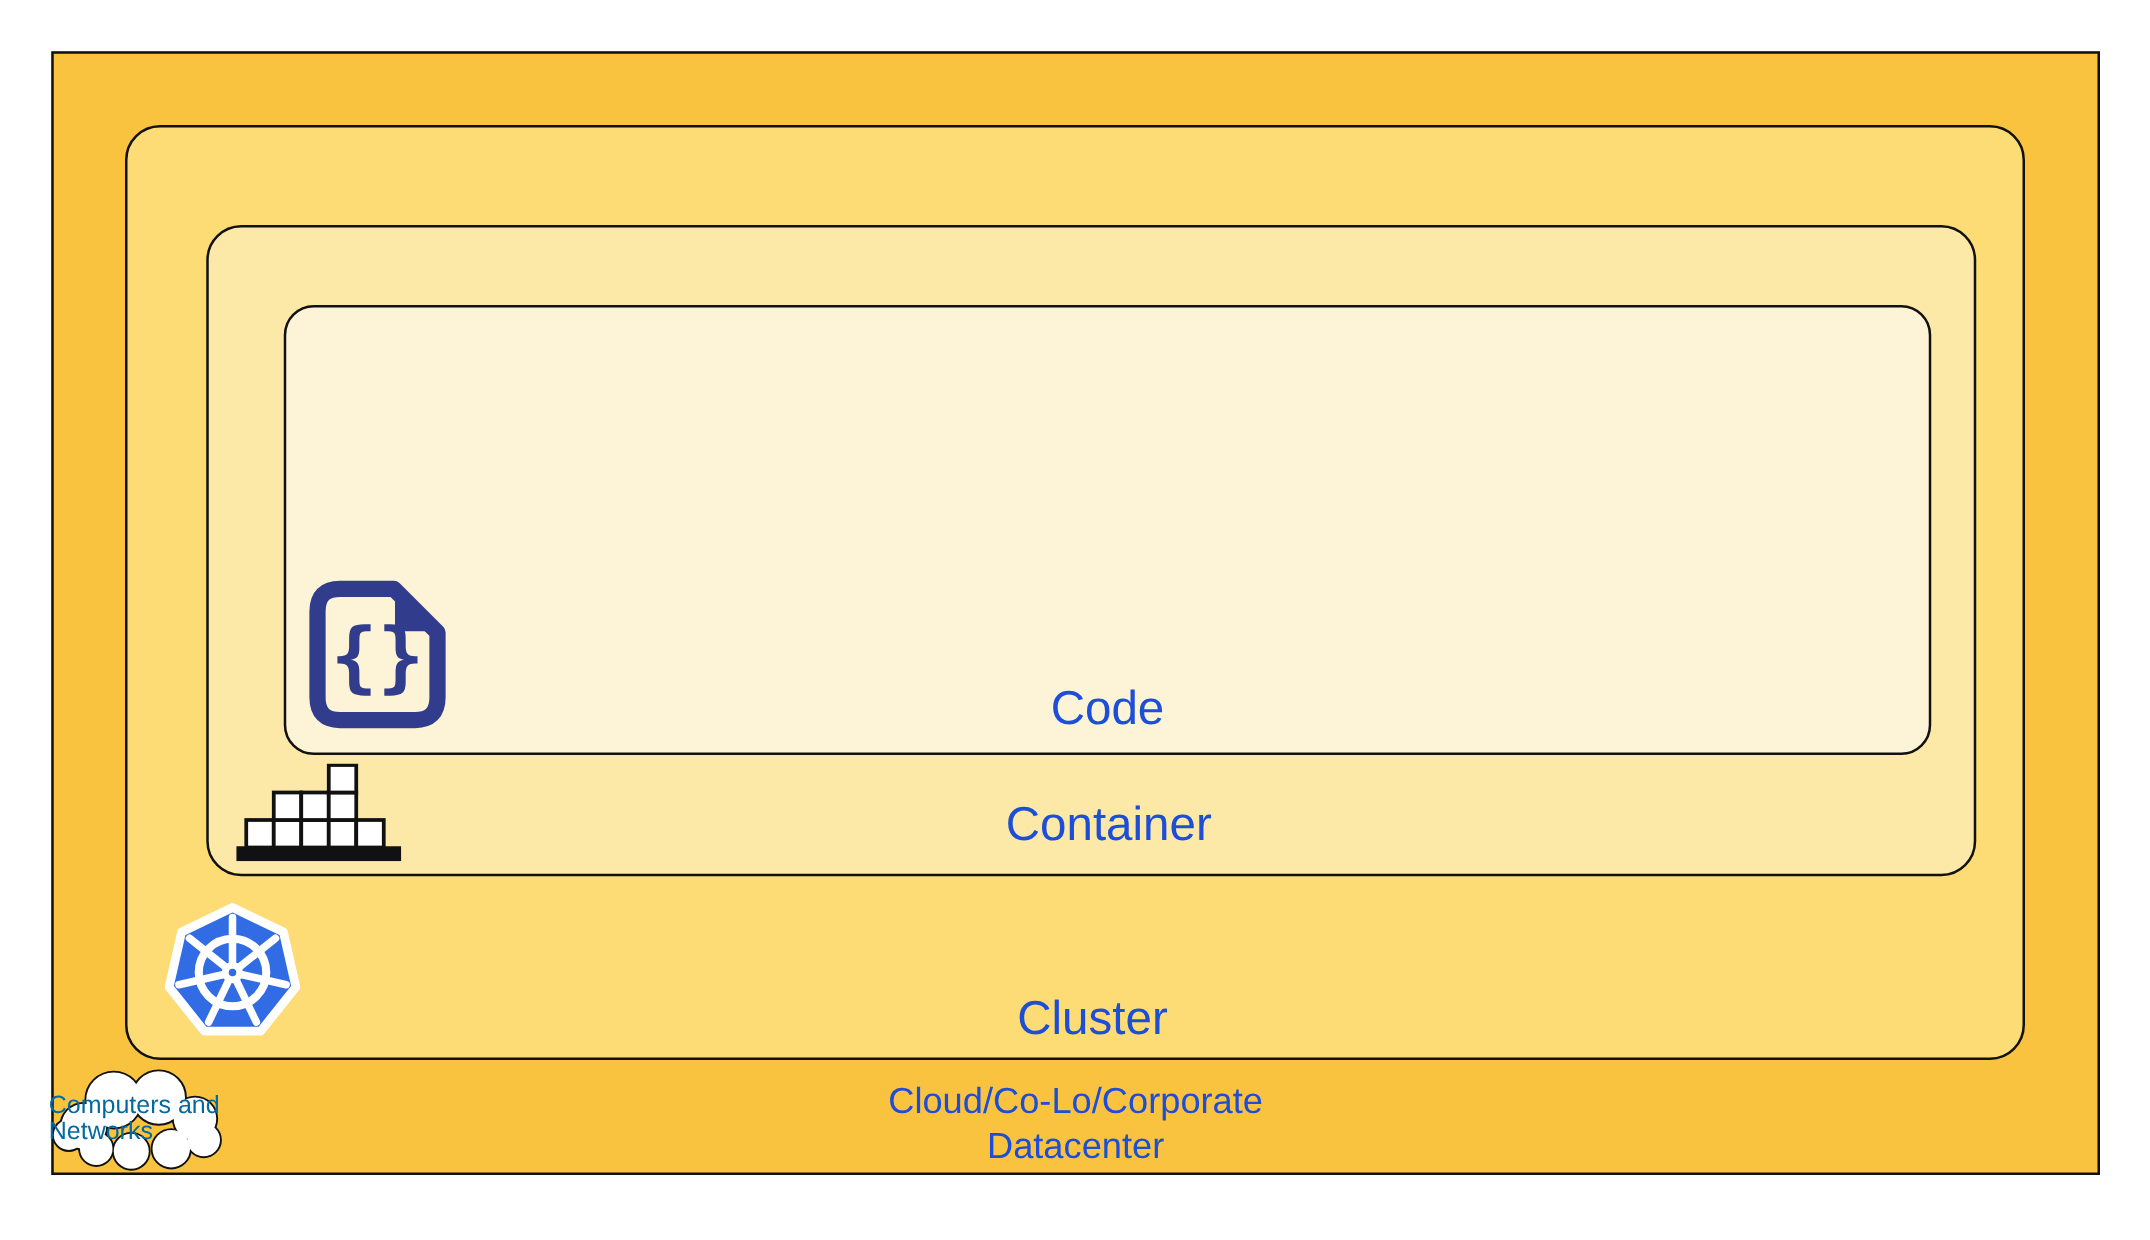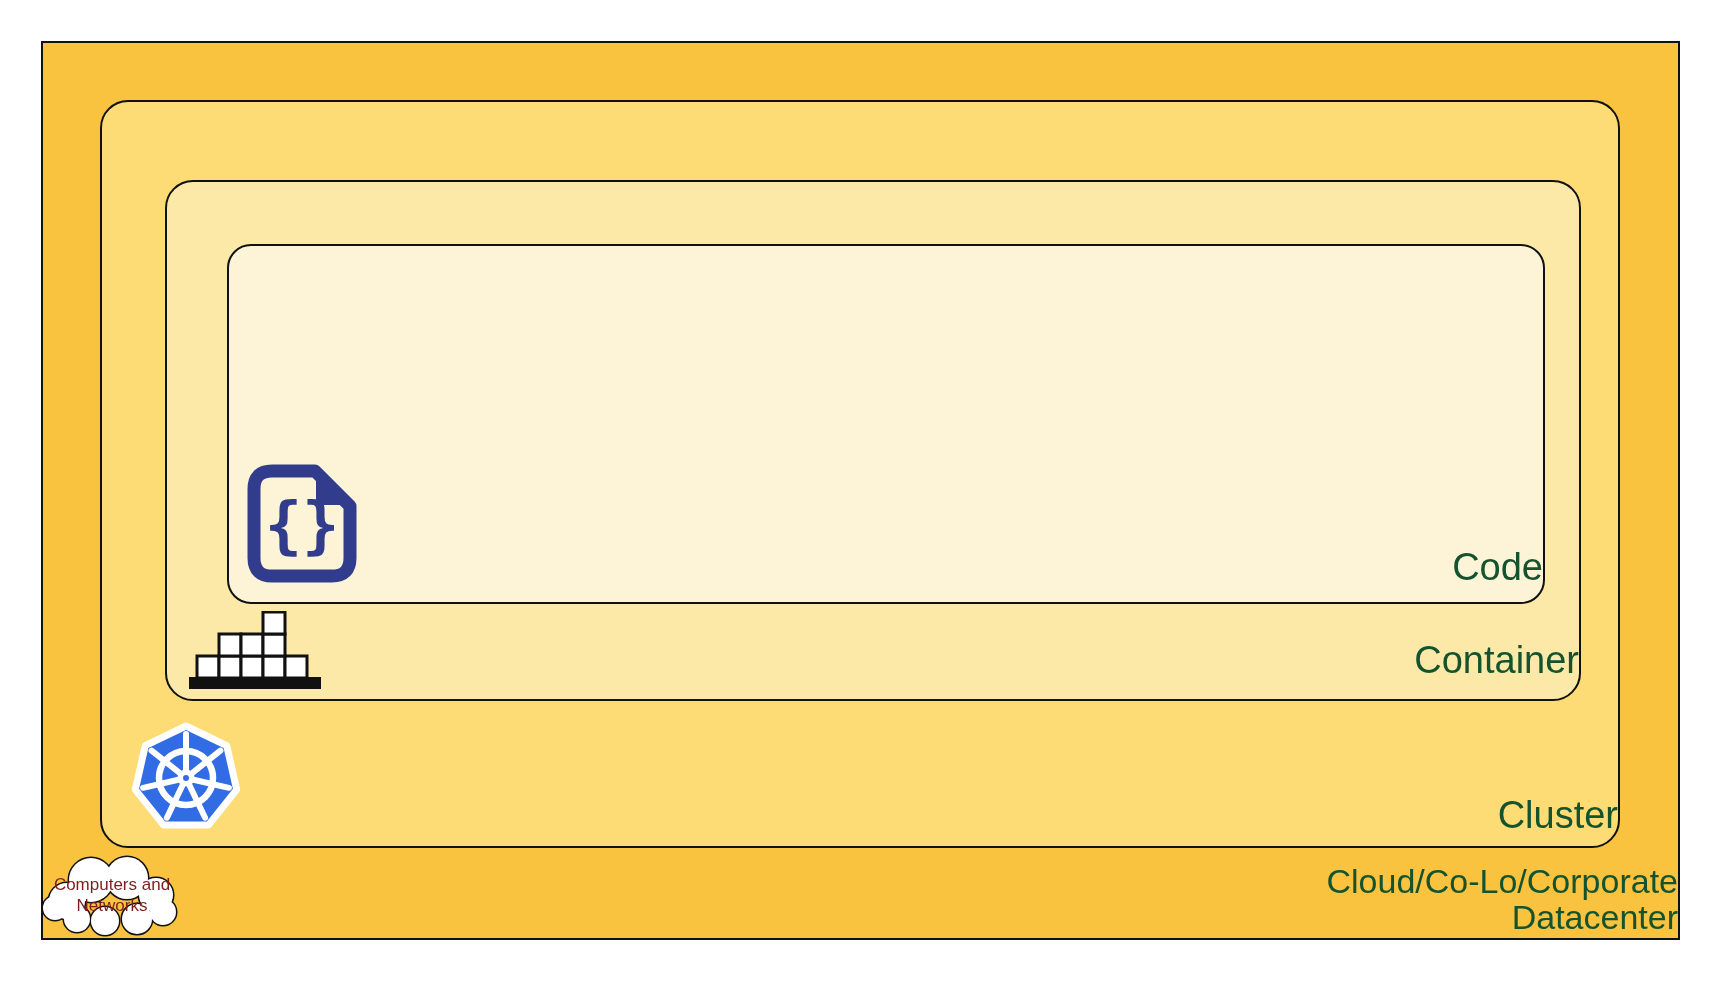--- a/index.html
+++ b/index.html
@@ -18,39 +18,39 @@
   }
   .layer-container {
     left:63px; top:78px; width:1416px; height:521px;
     background:#FCE9A8; border-radius:28px;
   }
   .layer-code {
     left:60px; top:62px; width:1318px; height:360px;
     background:#FDF4D7; border-radius:24px;
   }
   .layer-label {
-    position:absolute; left:0; right:0; text-align:right;
-    font-size:38px; line-height:42px; color:#14532d; white-space:nowrap;
+    position:absolute; left:0; right:0; text-align:center;
+    font-size:38px; line-height:42px; color:#1d4ed8; white-space:nowrap;
   }
   .label-code      { bottom:14px; }
   .label-container { bottom:18px;padding-left:28px; }
   .label-cluster   { bottom:10px;margin-left:28px; }
-  .label-cloud     { bottom:3px; font-size:34px; line-height:36px; }
+  .label-cloud     { bottom:3px; font-size:29px; line-height:36px; }
   .label-cloud span { display:block; }
 
   .icon { position:absolute; }
   .icon-code      { left:16px; top:216px; width:114px; height:123px; }
   .icon-container { left:22px; top:429px; width:132px; height:78px; }
   .icon-k8s       { left:29px; top:614px; width:110px; height:124px; }
 
   .cloud-callout { position:absolute; left:-4px; top:806px; width:146px; height:92px; }
   .cloud-callout svg { position:absolute; left:0; top:0; }
   .cloud-callout-text {
     position:absolute; left:0; top:25px; width:146px;
-    text-align:center; font-size:17px; line-height:21px; color:#7f1d1d;
+    font-size:20px; line-height:21px; color:#0369a1;
   }
   .cloud-callout-text span { display:block; }
 </style>
 </head>
 <body>
 
 <div id="page">
 
   <div class="layer layer-cloud">
 

